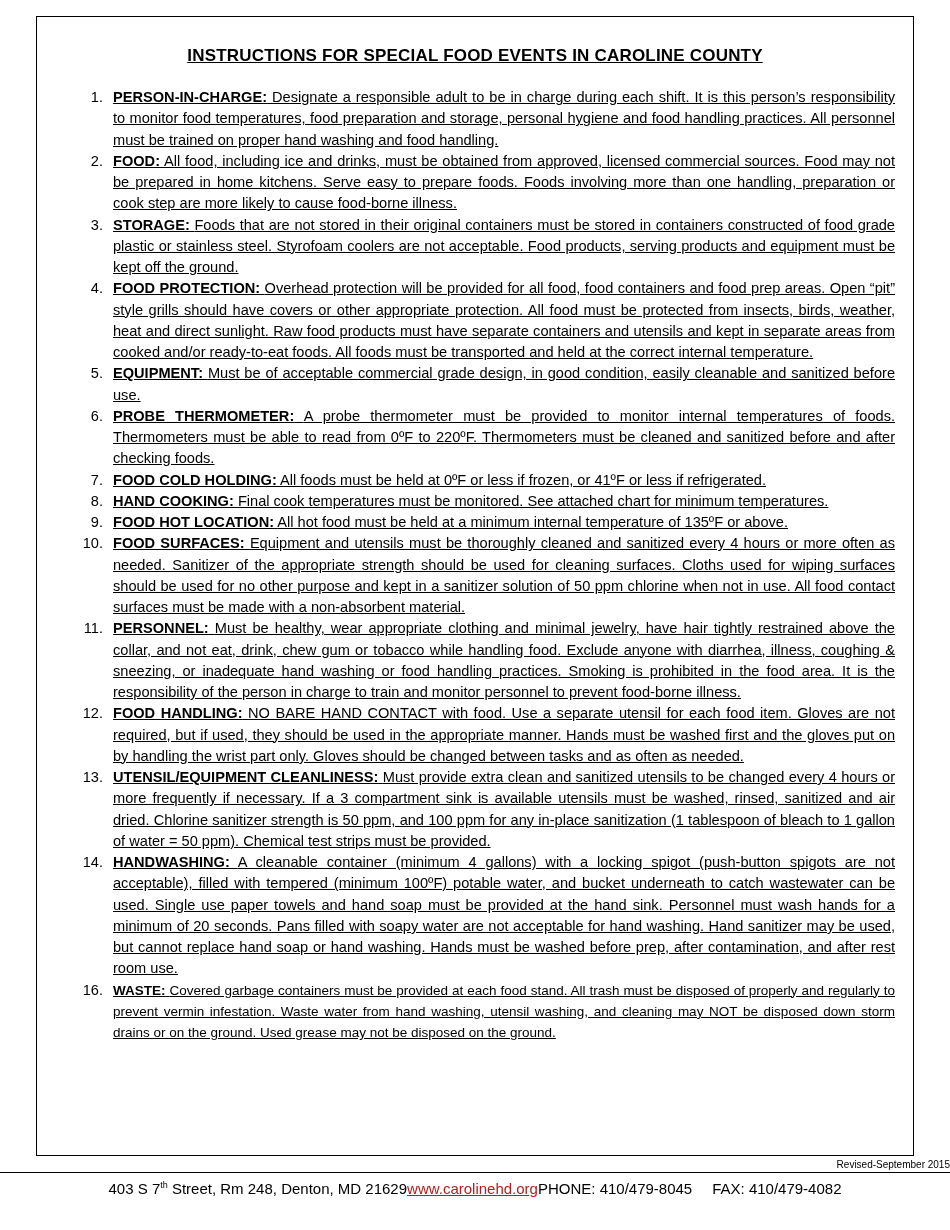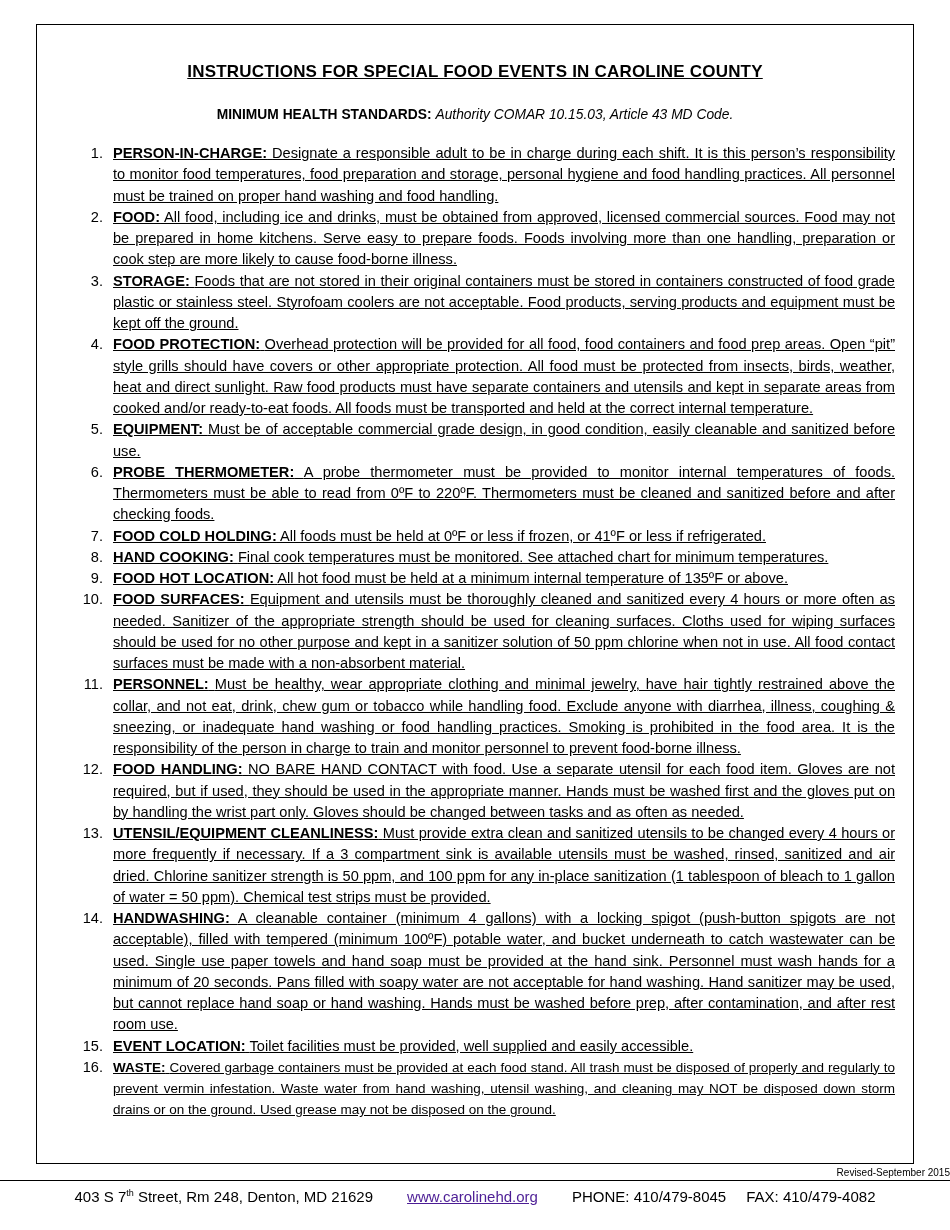--- a/index.html
+++ b/index.html
@@ -3,24 +3,24 @@
 <meta charset="utf-8">
 <style>
   * { margin: 0; padding: 0; box-sizing: border-box; }
   html, body { background: #ffffff; }
   body {
     width: 950px; height: 1230px;
     font-family: "Liberation Sans", "DejaVu Sans", sans-serif;
     color: #000; overflow: hidden; position: relative;
   }
   .frame {
-    margin: 24px 36px 0 36px;
+    margin: 16px 36px 0 36px;
     border: 1px solid #000;
     height: 1140px;
-    padding: 28px 18px 6px 18px;
+    padding: 20px 18px 6px 18px;
     overflow: hidden;
   }
   .title {
     text-align: center;
     font-size: 17px;
     font-weight: bold;
     text-decoration: underline;
     margin-top: 9px;
     letter-spacing: 0.2px;
   }
@@ -34,34 +34,32 @@
   .item-label { font-weight: bold; text-decoration: underline; }
   .item:last-child .item-text { font-size: 13.5px; }
   .footer-revised { text-align: right; font-size: 10px; margin-top: 3px; }
   .footer-bar {
     border-top: 1px solid #000;
     margin-top: 2px;
     padding-top: 7px;
     display: flex;
     justify-content: center;
     align-items: baseline;
-    gap: 34px;
     font-size: 15px;
   }
   .phone-fax { display: flex; gap: 20px; justify-content: space-between; }
-  .link { color: #4c1d95; text-decoration: underline; cursor: pointer; }
+  .link { color: #b91c1c; text-decoration: underline; cursor: pointer; }
   sup { font-size: 9px; vertical-align: super; line-height: 0; }
 </style>
 </head>
 <body>
 
 <div class="frame">
   <h1 class="title">INSTRUCTIONS FOR SPECIAL FOOD EVENTS IN CAROLINE COUNTY</h1>
 
-  <p class="subtitle"><span class="b">MINIMUM HEALTH STANDARDS</span><span class="b">: </span><span class="i">Authority COMAR 10.15.03, Article 43 MD Code.</span></p>
 
   <div class="list">
       <div class="item">
         <span class="num">1.</span>
         <div class="item-text"><span class="item-label">PERSON-IN-CHARGE:</span> <span>Designate a responsible adult to be in charge during each shift. It is this person’s responsibility to monitor food temperatures, food preparation and storage, personal hygiene and food handling practices. All personnel must be trained on proper hand washing and food handling.</span></div>
       </div>
       <div class="item">
         <span class="num">2.</span>
         <div class="item-text"><span class="item-label">FOOD:</span> <span>All food, including ice and drinks, must be obtained from approved, licensed commercial sources. Food may not be prepared in home kitchens.  Serve easy to prepare foods. Foods involving more than one handling, preparation or cook step are more likely to cause food-borne illness.</span></div>
       </div>
@@ -107,24 +105,20 @@
       </div>
       <div class="item">
         <span class="num">13.</span>
         <div class="item-text"><span class="item-label">UTENSIL/EQUIPMENT CLEANLINESS:</span> <span>Must provide extra clean and sanitized utensils to be changed every 4 hours or more frequently if necessary.  If a 3 compartment sink is available utensils must be washed, rinsed, sanitized and air dried. Chlorine sanitizer strength is 50 ppm, and 100 ppm for any in-place sanitization (1 tablespoon of bleach to 1 gallon of water = 50 ppm).  Chemical test strips must be provided.</span></div>
       </div>
       <div class="item">
         <span class="num">14.</span>
         <div class="item-text"><span class="item-label">HANDWASHING:</span> <span>A cleanable container (minimum 4 gallons) with a locking spigot (push-button spigots are not acceptable), filled with tempered (minimum 100ºF) potable water, and bucket underneath to catch wastewater can be used. Single use paper towels and hand soap must be provided at the hand sink.  Personnel must wash hands for a minimum of 20 seconds. Pans filled with soapy water are not acceptable for hand washing.  Hand sanitizer may be used, but cannot replace hand soap or hand washing.  Hands must be washed before prep, after contamination, and after rest room use.</span></div>
       </div>
       <div class="item">
-        <span class="num">15.</span>
-        <div class="item-text"><span class="item-label">EVENT LOCATION:</span> <span>Toilet facilities must be provided, well supplied and easily accessible.</span></div>
-      </div>
-      <div class="item">
         <span class="num">16.</span>
         <div class="item-text"><span class="item-label">WASTE:</span> <span>Covered garbage containers must be provided at each food stand.  All trash must be disposed of properly and regularly to prevent vermin infestation. Waste water from hand washing, utensil washing, and cleaning may NOT be disposed down storm drains or on the ground. Used grease may not be disposed on the ground.</span></div>
       </div>
     </div>
 </div>
 
 <div class="footer-revised">Revised-September 2015</div>
 
 <div class="footer-bar">
   <span><span>403 S 7</span><sup>th</sup><span> Street, Rm 248, Denton, MD 21629</span></span>

